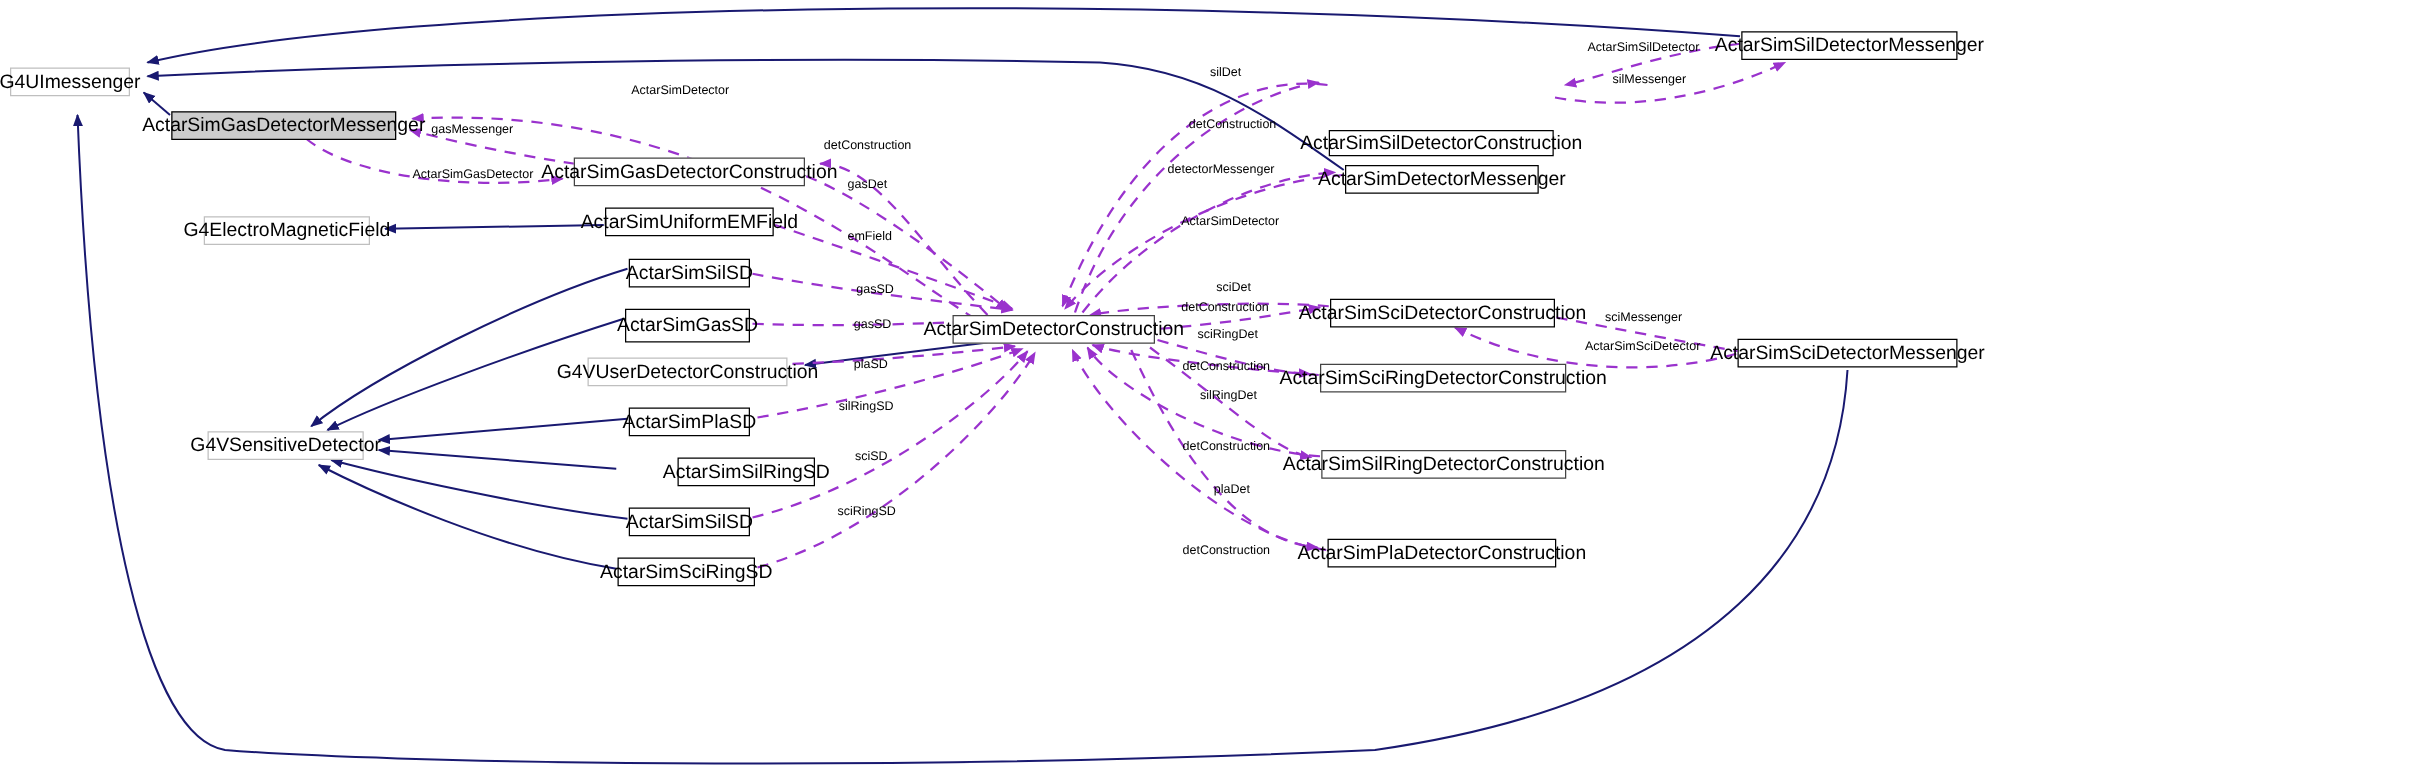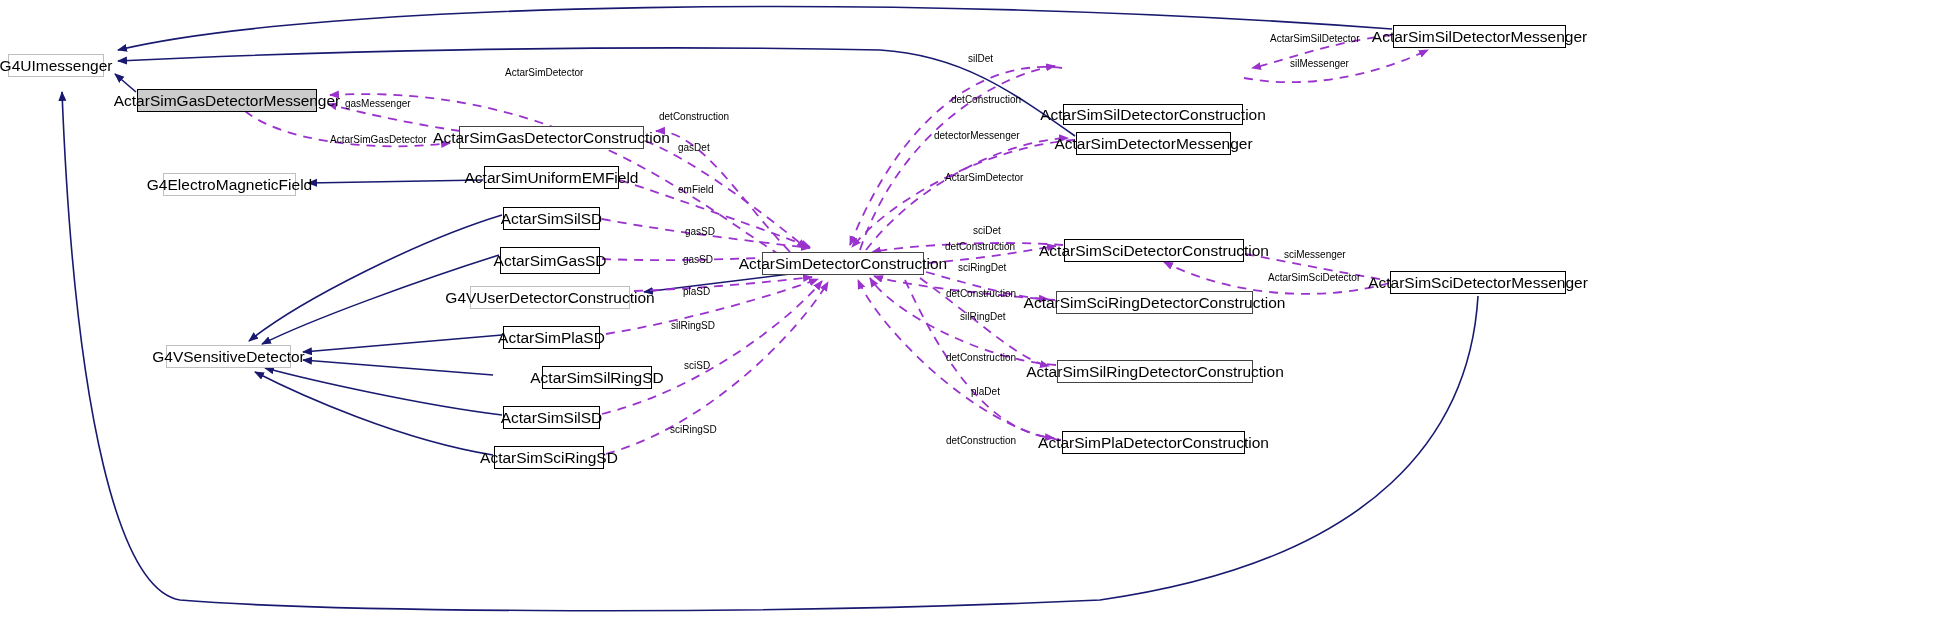--- a/index.html
+++ b/index.html
@@ -156,21 +156,21 @@
       <div class="edge-label" style="left: 345px; top: 99px;">gasMessenger</div>
       <div class="edge-label" style="left: 659px; top: 112px;">detConstruction</div>
       <div class="edge-label" style="left: 330px; top: 135px;">ActarSimGasDetector</div>
       <div class="edge-label" style="left: 678px; top: 143px;">gasDet</div>
       <div class="edge-label" style="left: 678px; top: 185px;">emField</div>
       <div class="edge-label" style="left: 685px; top: 227px;">gasSD</div>
       <div class="edge-label" style="left: 683px; top: 255px;">gasSD</div>
       <div class="edge-label" style="left: 683px; top: 287px;">plaSD</div>
       <div class="edge-label" style="left: 671px; top: 321px;">silRingSD</div>
       <div class="edge-label" style="left: 684px; top: 361px;">sciSD</div>
-      <div class="edge-label" style="left: 670px; top: 405px; margin-top: 20px;">sciRingSD</div>
+      <div class="edge-label" style="left: 670px; top: 405px;">sciRingSD</div>
       <div class="edge-label" style="left: 968px; top: 54px;">silDet</div>
       <div class="edge-label" style="left: 951px; top: 95px;">detConstruction</div>
       <div class="edge-label" style="left: 934px; top: 131px;">detectorMessenger</div>
       <div class="edge-label" style="left: 945px; top: 173px;">ActarSimDetector</div>
       <div class="edge-label" style="left: 973px; top: 226px;">sciDet</div>
       <div class="edge-label" style="left: 945px; top: 242px;">detConstruction</div>
       <div class="edge-label" style="left: 958px; top: 263px;">sciRingDet</div>
       <div class="edge-label" style="left: 946px; top: 289px;">detConstruction</div>
       <div class="edge-label" style="left: 960px; top: 312px;">silRingDet</div>
       <div class="edge-label" style="left: 946px; top: 353px;">detConstruction</div>

